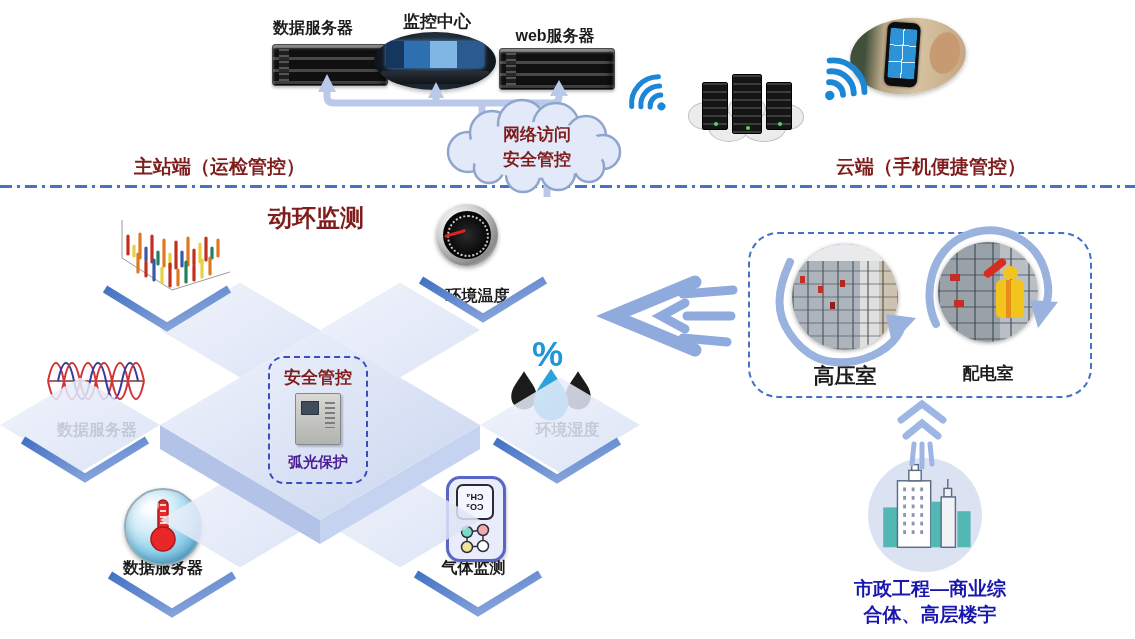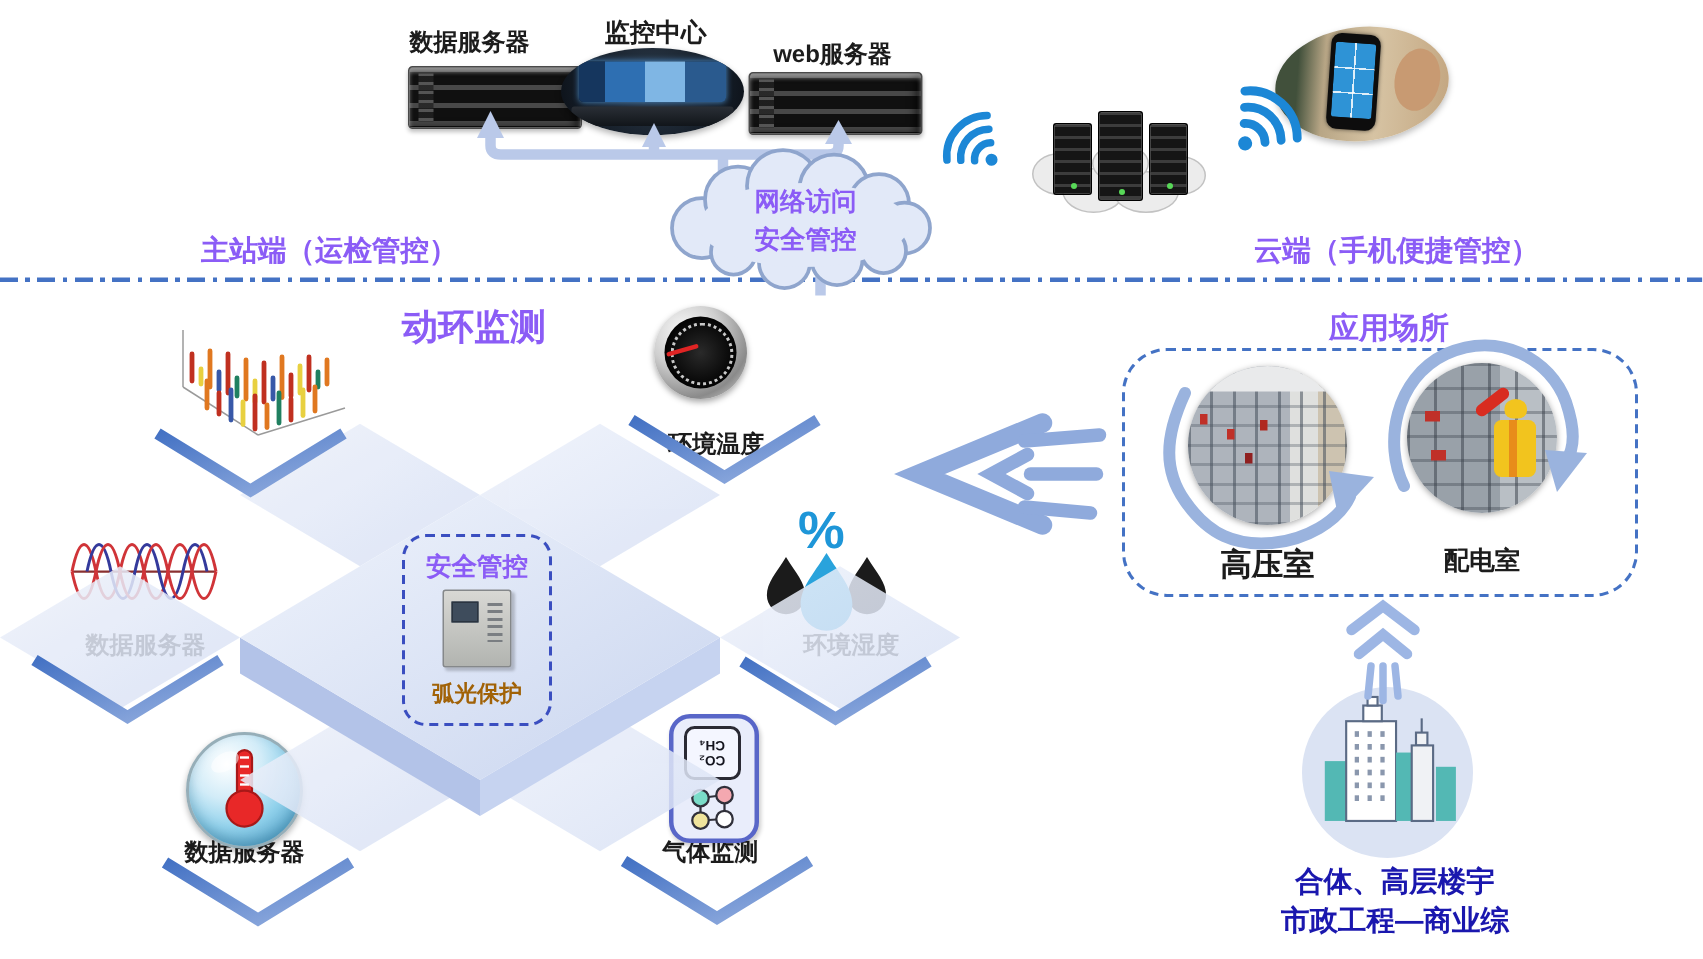--- a/index.html
+++ b/index.html
@@ -1,20 +1,20 @@
 <!DOCTYPE html>
 <html><head>
 <meta charset="utf-8">
 <style>
   html,body{margin:0;padding:0;background:#fff;}
   #canvas{position:relative;width:1135px;height:639px;background:#fff;overflow:hidden;
     font-family:"Liberation Sans","DejaVu Sans",sans-serif;}
   .abs{position:absolute;}
   .lbl{position:absolute;font-weight:bold;color:#1c1c1c;font-size:16px;text-align:center;white-space:nowrap;}
-  .navy{color:#8b5cf6;}
+  .navy{color:#7f1d1d;}
   .big{font-size:19px;}
   
   .server{position:absolute;border-radius:3px;border:1px solid #4a4a4a;
     background:repeating-linear-gradient(180deg,#484848 0 3px,#101010 3px 12px);
     box-shadow:inset 0 3px 3px rgba(255,255,255,.45), inset -4px 0 6px rgba(0,0,0,.6), 0 2px 3px rgba(0,0,0,.25);}
   .server::after{content:"";position:absolute;left:6px;top:4px;bottom:4px;width:10px;
     background:repeating-linear-gradient(180deg,#666 0 2px,#222 2px 6px);opacity:.8;}
   .monitor{position:absolute;border-radius:50%;overflow:hidden;
     background:radial-gradient(circle at 50% 40%,#2c3a4a 0%,#141c26 70%,#0a0e14 100%);
     box-shadow:0 2px 4px rgba(0,0,0,.3);}
@@ -347,24 +347,23 @@
       <circle cx="36" cy="9" r="5.5" fill="#f4a8b0" stroke="#30303a" stroke-width="1.5"></circle>
       <circle cx="20" cy="26" r="5.5" fill="#f0e49c" stroke="#30303a" stroke-width="1.5"></circle>
       <circle cx="36" cy="25" r="5.5" fill="#ffffff" stroke="#30303a" stroke-width="1.5"></circle>
     </svg>
   </div>
   <div class="lbl" style="left:426px;top:558px;width:95px;">气体监测</div>
 
   <div class="center-box z3">
     <div class="lbl navy" style="position:static;font-size:17px;margin-top:8px;">安全管控</div>
     <div class="relay"></div>
-    <div style="font-size:15px;color:#a16207;font-weight:bold;margin-top:8px;">弧光保护</div>
-  </div>
-
-  <div class="lbl navy" style="left:866px;top:205px;width:120px;font-size:20px;">应用场所</div>
+    <div style="font-size:15px;color:#4c1d95;font-weight:bold;margin-top:8px;">弧光保护</div>
+  </div>
+
   <div class="app-box z1"></div>
 
   <div class="photo hv-room z1" style="left:792px;top:244px;width:106px;height:106px;"></div>
   <div class="photo pd-room z1" style="left:938px;top:242px;width:100px;height:100px;">
     <div class="label1"></div>
       <div class="arm"></div>
       <div class="vest"></div>
       <div class="helmet"></div>
   </div>
   <div class="lbl" style="left:795px;top:362px;width:100px;font-size:21px;">高压室</div>
@@ -397,17 +396,17 @@
           <rect x="55" y="76" width="3" height="4"></rect>
       </g>
       <rect x="66" y="46" width="11" height="48" fill="#53b8b4"></rect>
       <line x1="84" y1="22" x2="84" y2="42" stroke="#5b6b85" stroke-width="1.5"></line>
       <rect x="80" y="32" width="8" height="9" fill="#f0f2f5" stroke="#5b6b85" stroke-width="1.5"></rect>
       <rect x="77" y="41" width="15" height="53" fill="#f0f2f5" stroke="#5b6b85" stroke-width="1.5"></rect>
       <rect x="94" y="56" width="14" height="38" fill="#53b8b4"></rect>
     </svg>
   </div>
   <div class="caption">
+    <div>市政工程—商业综</div>
     <div>合体、高层楼宇</div>
-    <div>市政工程—商业综</div>
   </div>
 
 </div>
 
 </body></html>

